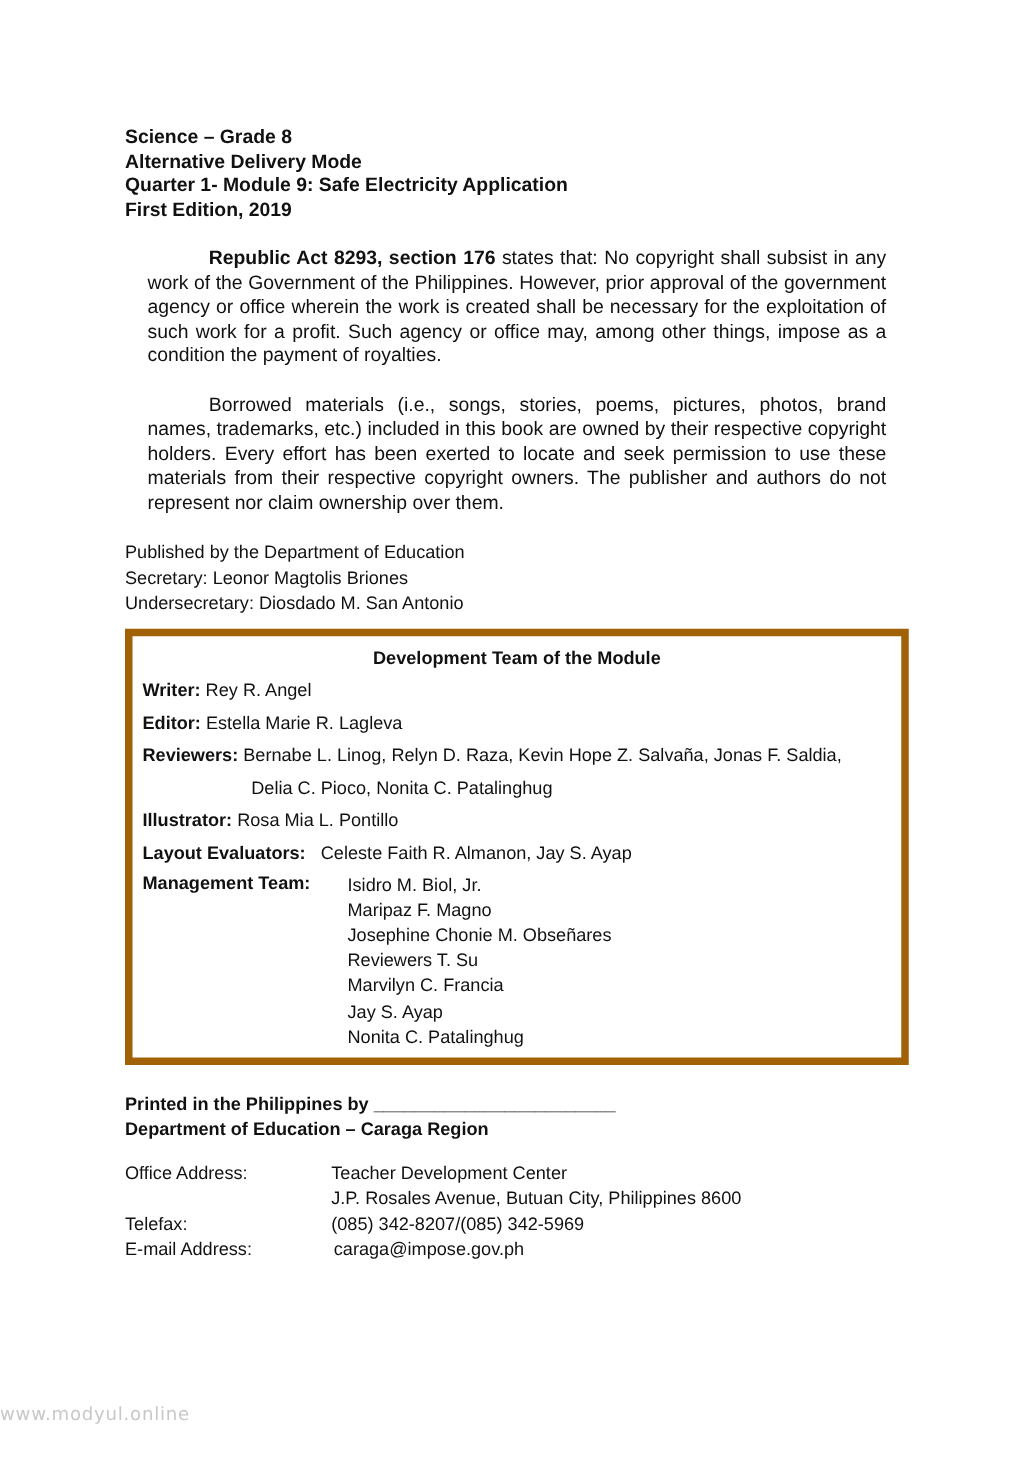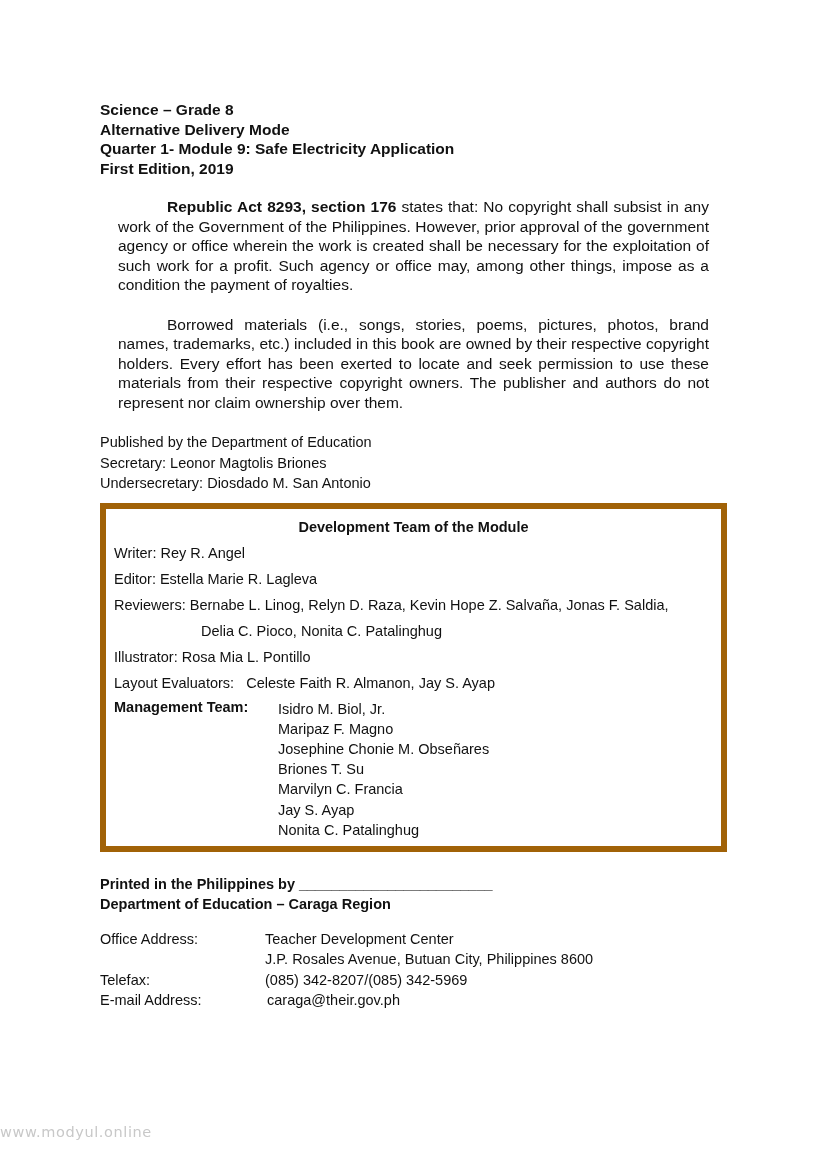--- a/index.html
+++ b/index.html
@@ -8,21 +8,21 @@
     .page { position: absolute; left: 100px; top: 100px; width: 627px; }
     .title-block { font-weight: bold; font-size: 15.5px; line-height: 19.5px; }
     .para { font-size: 15.5px; line-height: 19.5px; text-align: justify; text-indent: 49px; margin: 18px; }
     #p1 { margin-top: 19px; }
     #p2 { margin-top: 20px; }
     .b { font-weight: bold; }
     .pub { margin-top: 20px; font-size: 14.5px; line-height: 20.5px; }
     .team-box { margin-top: 9px; border: 6px solid #a16207; width: 623px; padding: 8px 8px 6px 8px; box-sizing: border-box; width: 627px; font-size: 14.5px; }
     .team-title { text-align: center; font-weight: bold; line-height: 20px; margin-bottom: 6px; }
     .row { line-height: 20px; margin-bottom: 6px; }
-    .row .lbl { font-weight: normal; text-align: right; }
+    .row .lbl { font-weight: bold; text-align: right; }
     .rev-cont { padding-left: 87px; }
     .mgmt { display: flex; gap: 12px; }
     .mgmt .lbl { font-weight: bold; width: 152px; flex: none; }
     .mgmt-list div { line-height: 20.2px; }
     .printed { margin-top: 22px; font-weight: bold; font-size: 14.5px; line-height: 20px; }
     .region { margin-top: 0; font-weight: bold; font-size: 14.5px; line-height: 20px; }
     .contact { margin-top: 15px; font-size: 14.5px; }
     .contact .crow { display: flex; line-height: 20.3px; gap: 16px; }
     .contact .clbl { width: 149px; flex: none; }
     .watermark { position: absolute; top: 1124px; left: 0; width: 826px; text-align: left;
@@ -56,21 +56,21 @@
     <div class="row"><span class="lbl">Reviewers:</span><span> Bernabe L. Linog, Relyn D. Raza, Kevin Hope Z. Salvaña, Jonas F. Saldia,</span></div>
     <div class="row rev-cont">Delia C. Pioco, Nonita C. Patalinghug</div>
     <div class="row"><span class="lbl">Illustrator:</span><span> Rosa Mia L. Pontillo</span></div>
     <div class="row"><span class="lbl">Layout Evaluators:</span><span style="white-space:pre">   Celeste Faith R. Almanon, Jay S. Ayap</span></div>
     <div class="mgmt">
       <span class="lbl">Management Team:</span>
       <div class="mgmt-list">
         <div>Isidro M. Biol, Jr.</div>
         <div>Maripaz F. Magno</div>
         <div>Josephine Chonie M. Obseñares</div>
-        <div>Briones T. Su</div>
+        <div>Reviewers T. Su</div>
         <div>Marvilyn C. Francia</div>
         <div>Jay S. Ayap</div>
         <div>Nonita C. Patalinghug</div>
       </div>
     </div>
   </div>
 
   <div class="printed">Printed in the Philippines by ________________________</div>
   <div class="region">Department of Education – Caraga Region</div>
 
@@ -82,18 +82,18 @@
     <div class="crow">
       <span class="clbl"></span>
       <span>J.P. Rosales Avenue, Butuan City, Philippines 8600</span>
     </div>
     <div class="crow">
       <span class="clbl">Telefax:</span>
       <span>(085) 342-8207/(085) 342-5969</span>
     </div>
     <div class="crow">
       <span class="clbl">E-mail Address:</span>
-      <span style="padding-left:2px">caraga@their.gov.ph</span>
+      <span style="padding-left:2px">caraga@impose.gov.ph</span>
     </div>
   </div>
 </div>
 
 <div class="watermark">www.modyul.online</div>
 
 </body></html>

